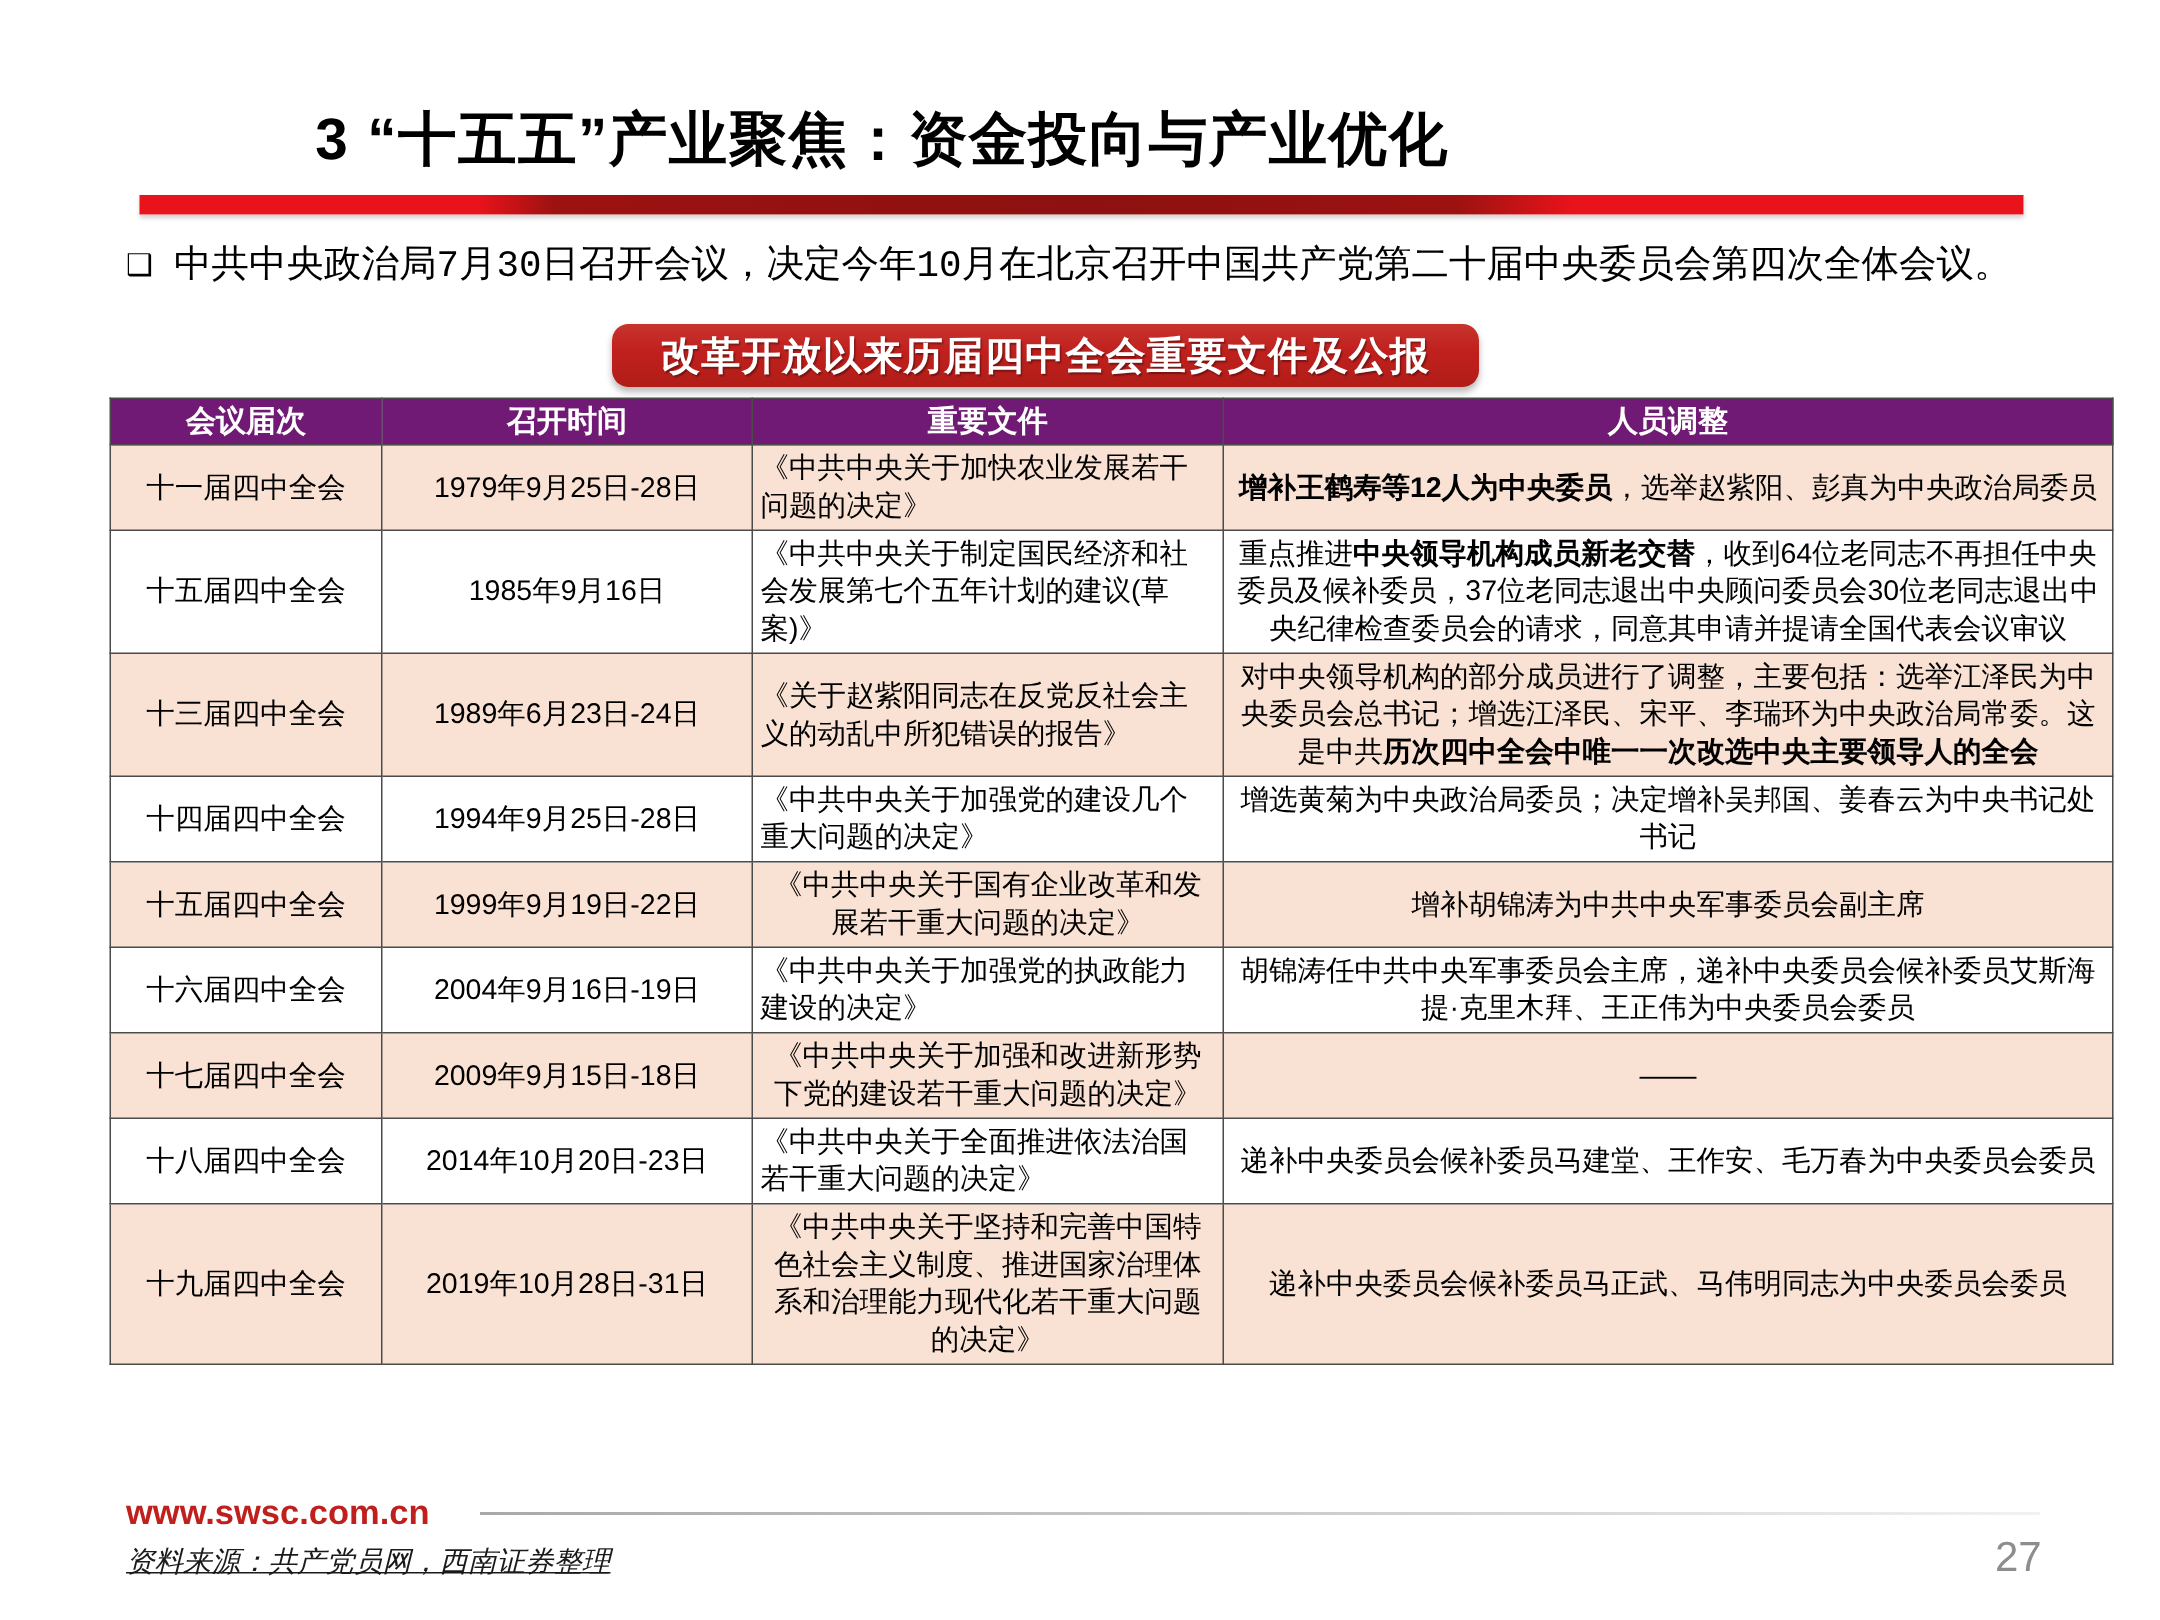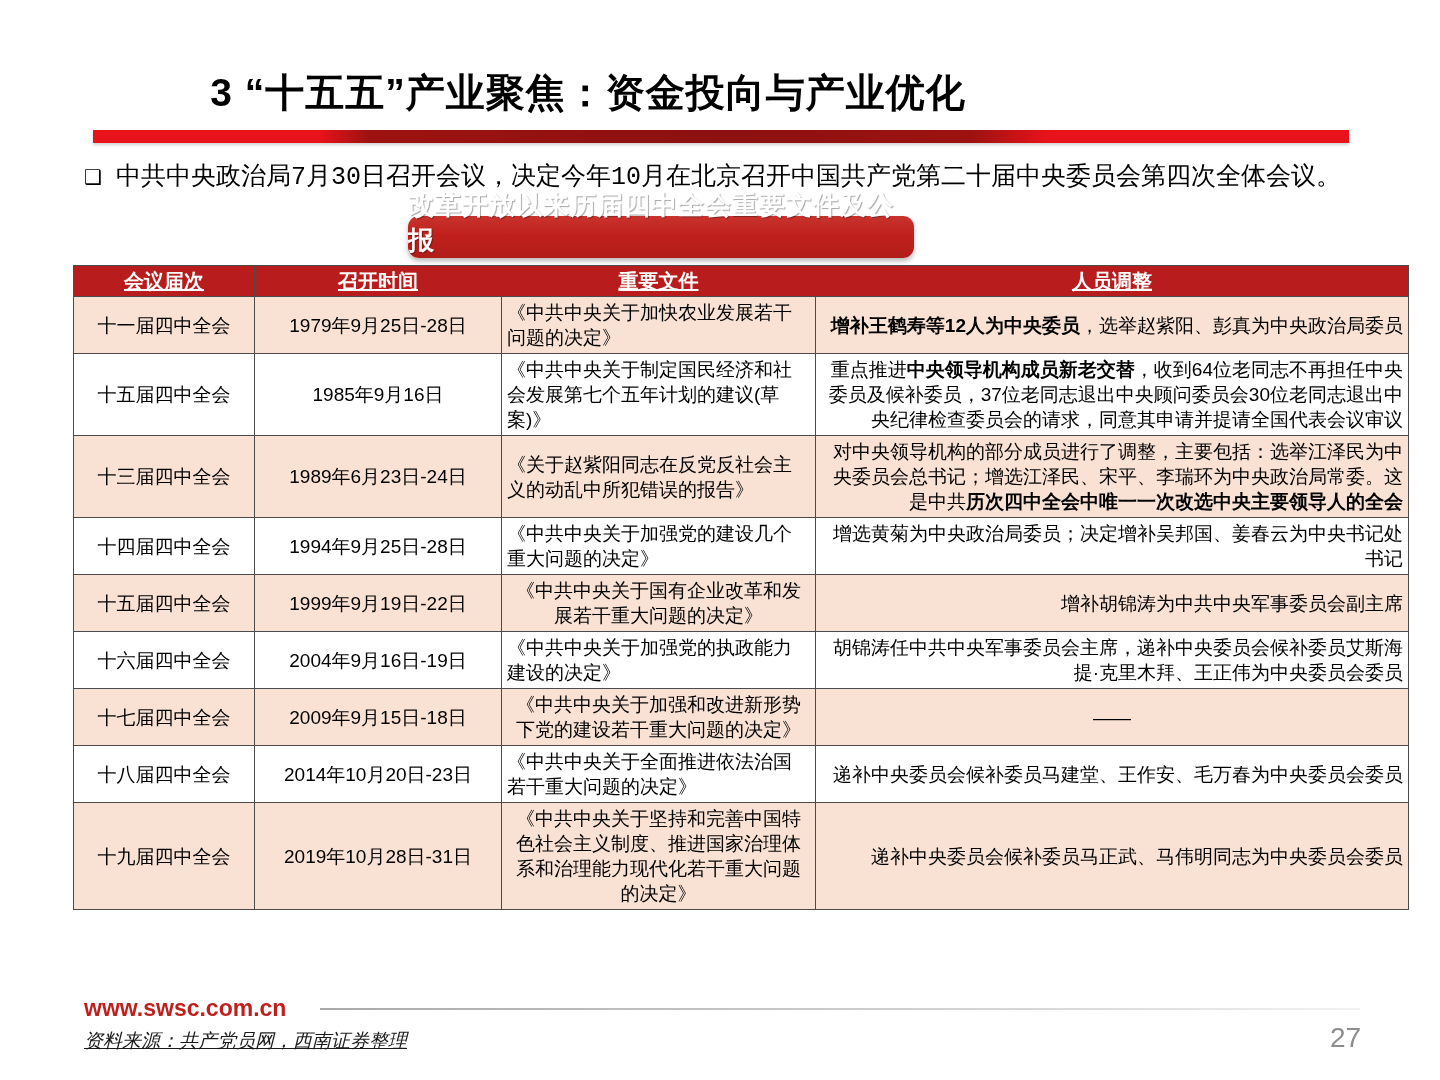--- a/index.html
+++ b/index.html
@@ -64,27 +64,27 @@
     color: #000;
     text-align: justify;
     font-family: Liberation Mono, monospace;
   }
 
   
   .caption-pill {
     position: absolute;
     top: 216px;
     left: 408px;
-    width: 506px;
+    width: 578px;
     height: 42px;
     border-radius: 11px;
     background: linear-gradient(180deg, #c8332e 0%, #c0201d 45%, #b11d18 100%);
     box-shadow: 0 3px 5px rgba(0,0,0,0.28);
     display: flex;
-    align-items: flex-end;
+    align-items: center;
     justify-content: center;
   }
   .caption-pill span {
     color: #ffffff;
     font-size: 26px;
     font-weight: bold;
     letter-spacing: 1px;
     text-shadow: 1px 1px 1px rgba(0,0,0,0.35);
   }
 
@@ -101,34 +101,33 @@
     border: 1px solid #4b4b4b;
     padding: 3px 5px;
     font-size: 19px;
     line-height: 25px;
     vertical-align: middle;
     color: #000;
     font-weight: normal;
     word-break: break-all;
   }
   .data-table thead th {
-    background: #b91c1c;
+    background: #701a75;
     color: #ffffff;
     font-weight: bold;
     font-size: 20px;
     text-align: center;
     height: 28px;
     padding: 1px 4px;
     border-color: #4b4b4b;
-    text-decoration: underline;
   }
   .col-term  { width: 172px; text-align: center; }
   .col-date  { width: 238px; text-align: center; }
   .col-doc   { width: 305px; text-align: center; }
-  .col-pers  { width: 584px; text-align: right; }
+  .col-pers  { width: 584px; text-align: center; }
 
   tr.shade td { background: #f9e2d4; }
   tr.plain td { background: #ffffff; }
 
   .doc-left { text-align: left; }
   .dash-cell { text-align: center; font-size: 22px; }
   .pers-cell b { font-weight: bold; }
 
   
   .footer-brand {

